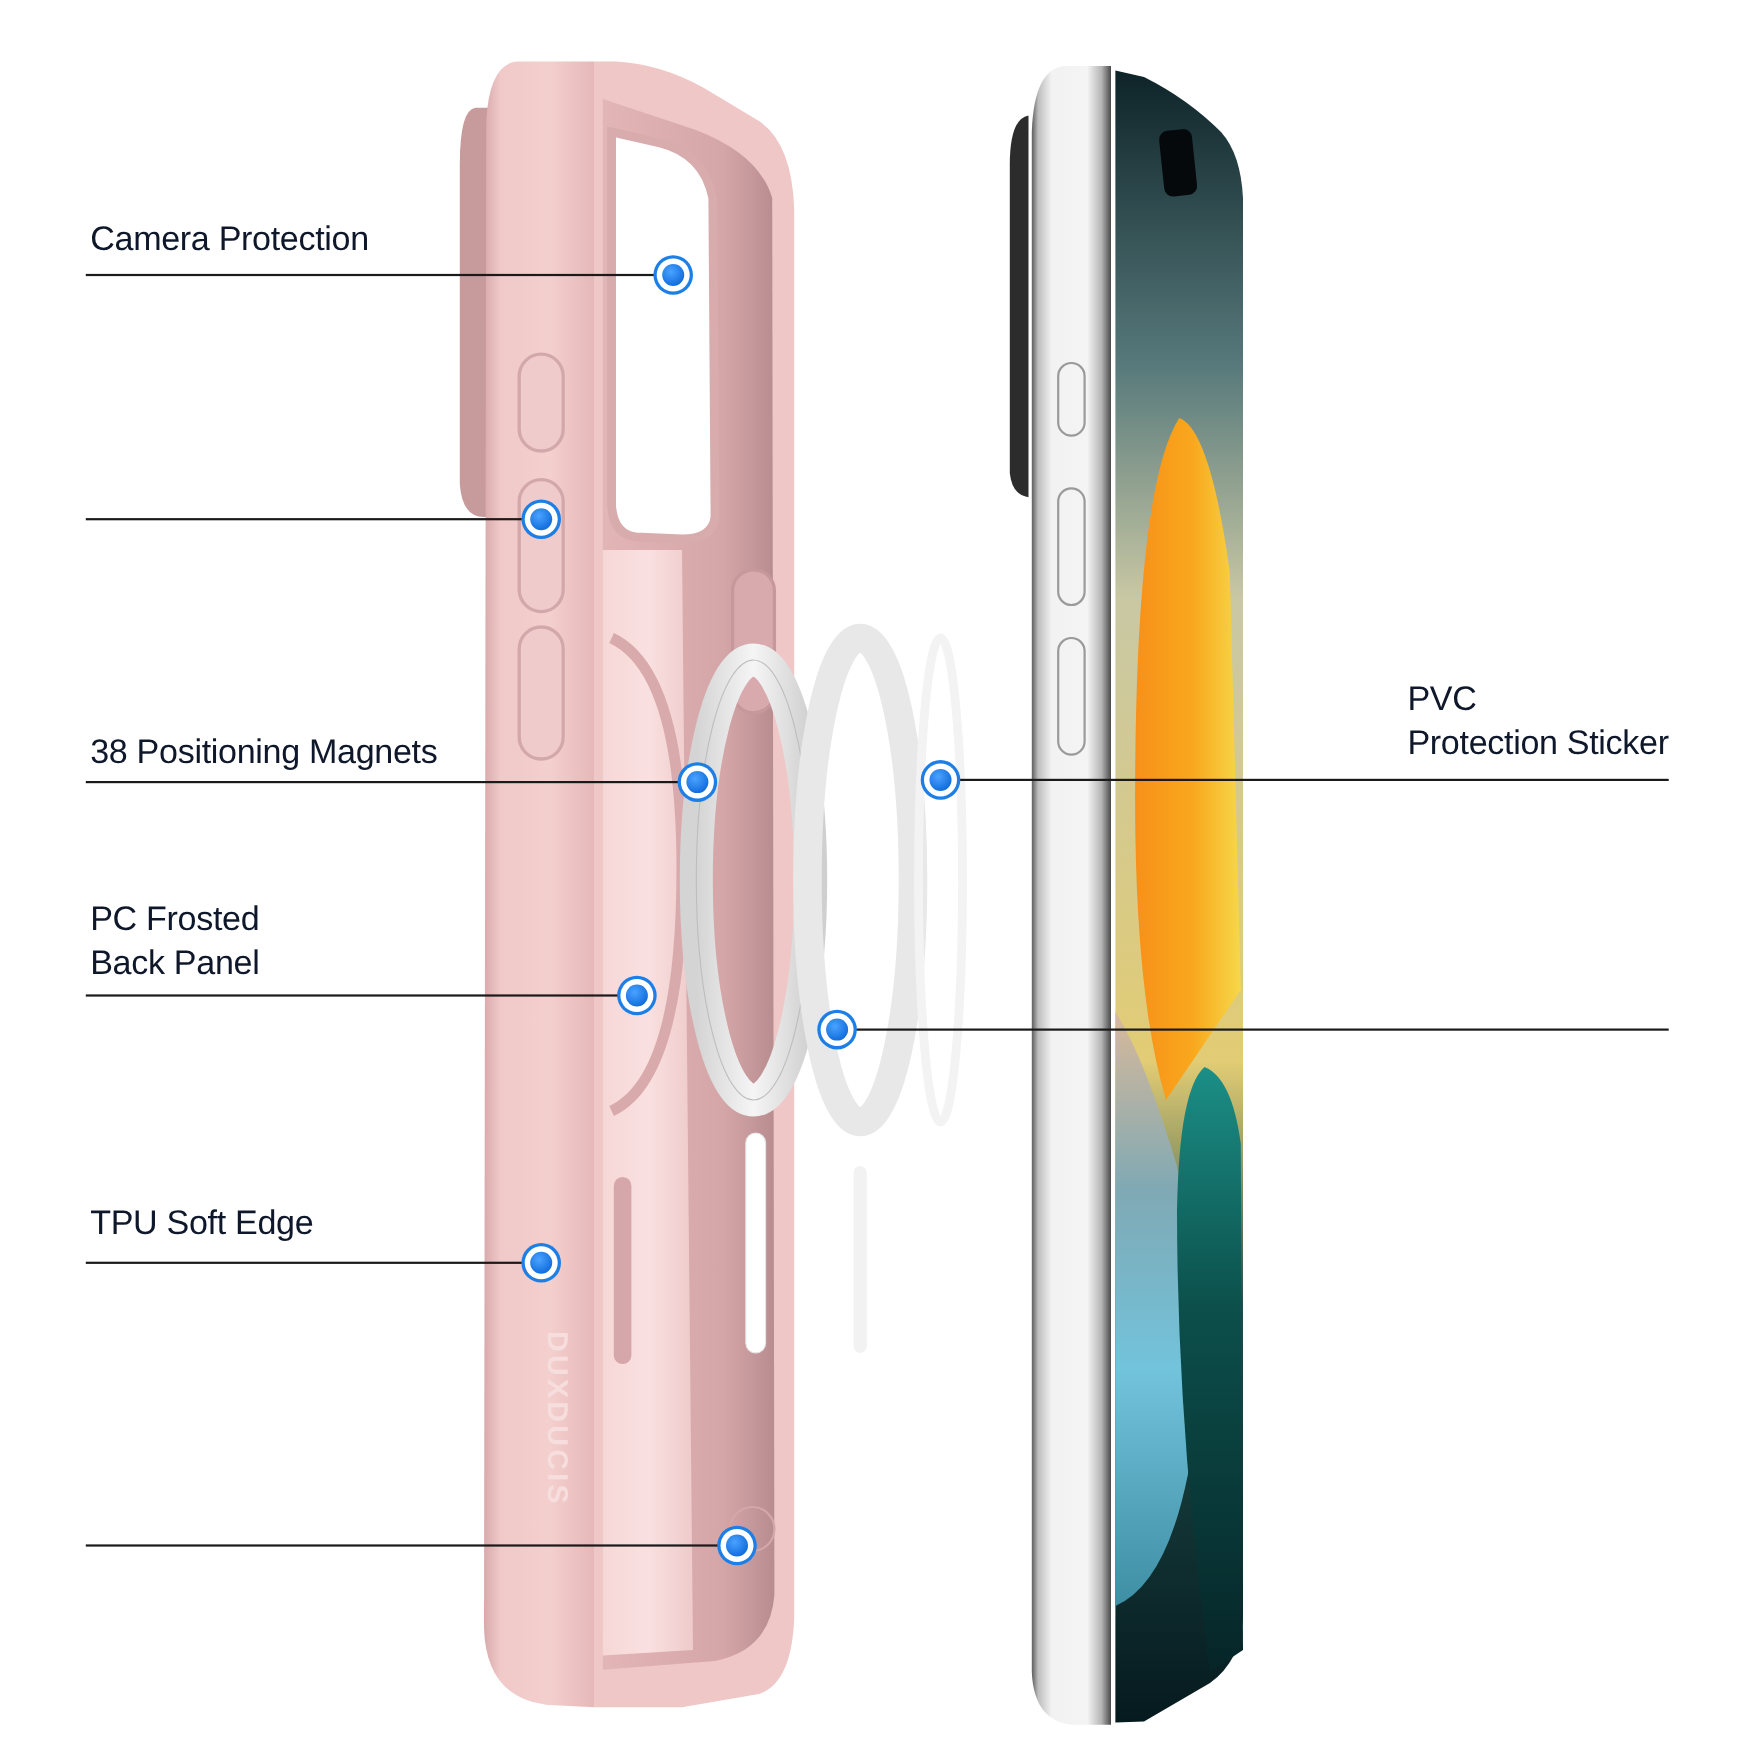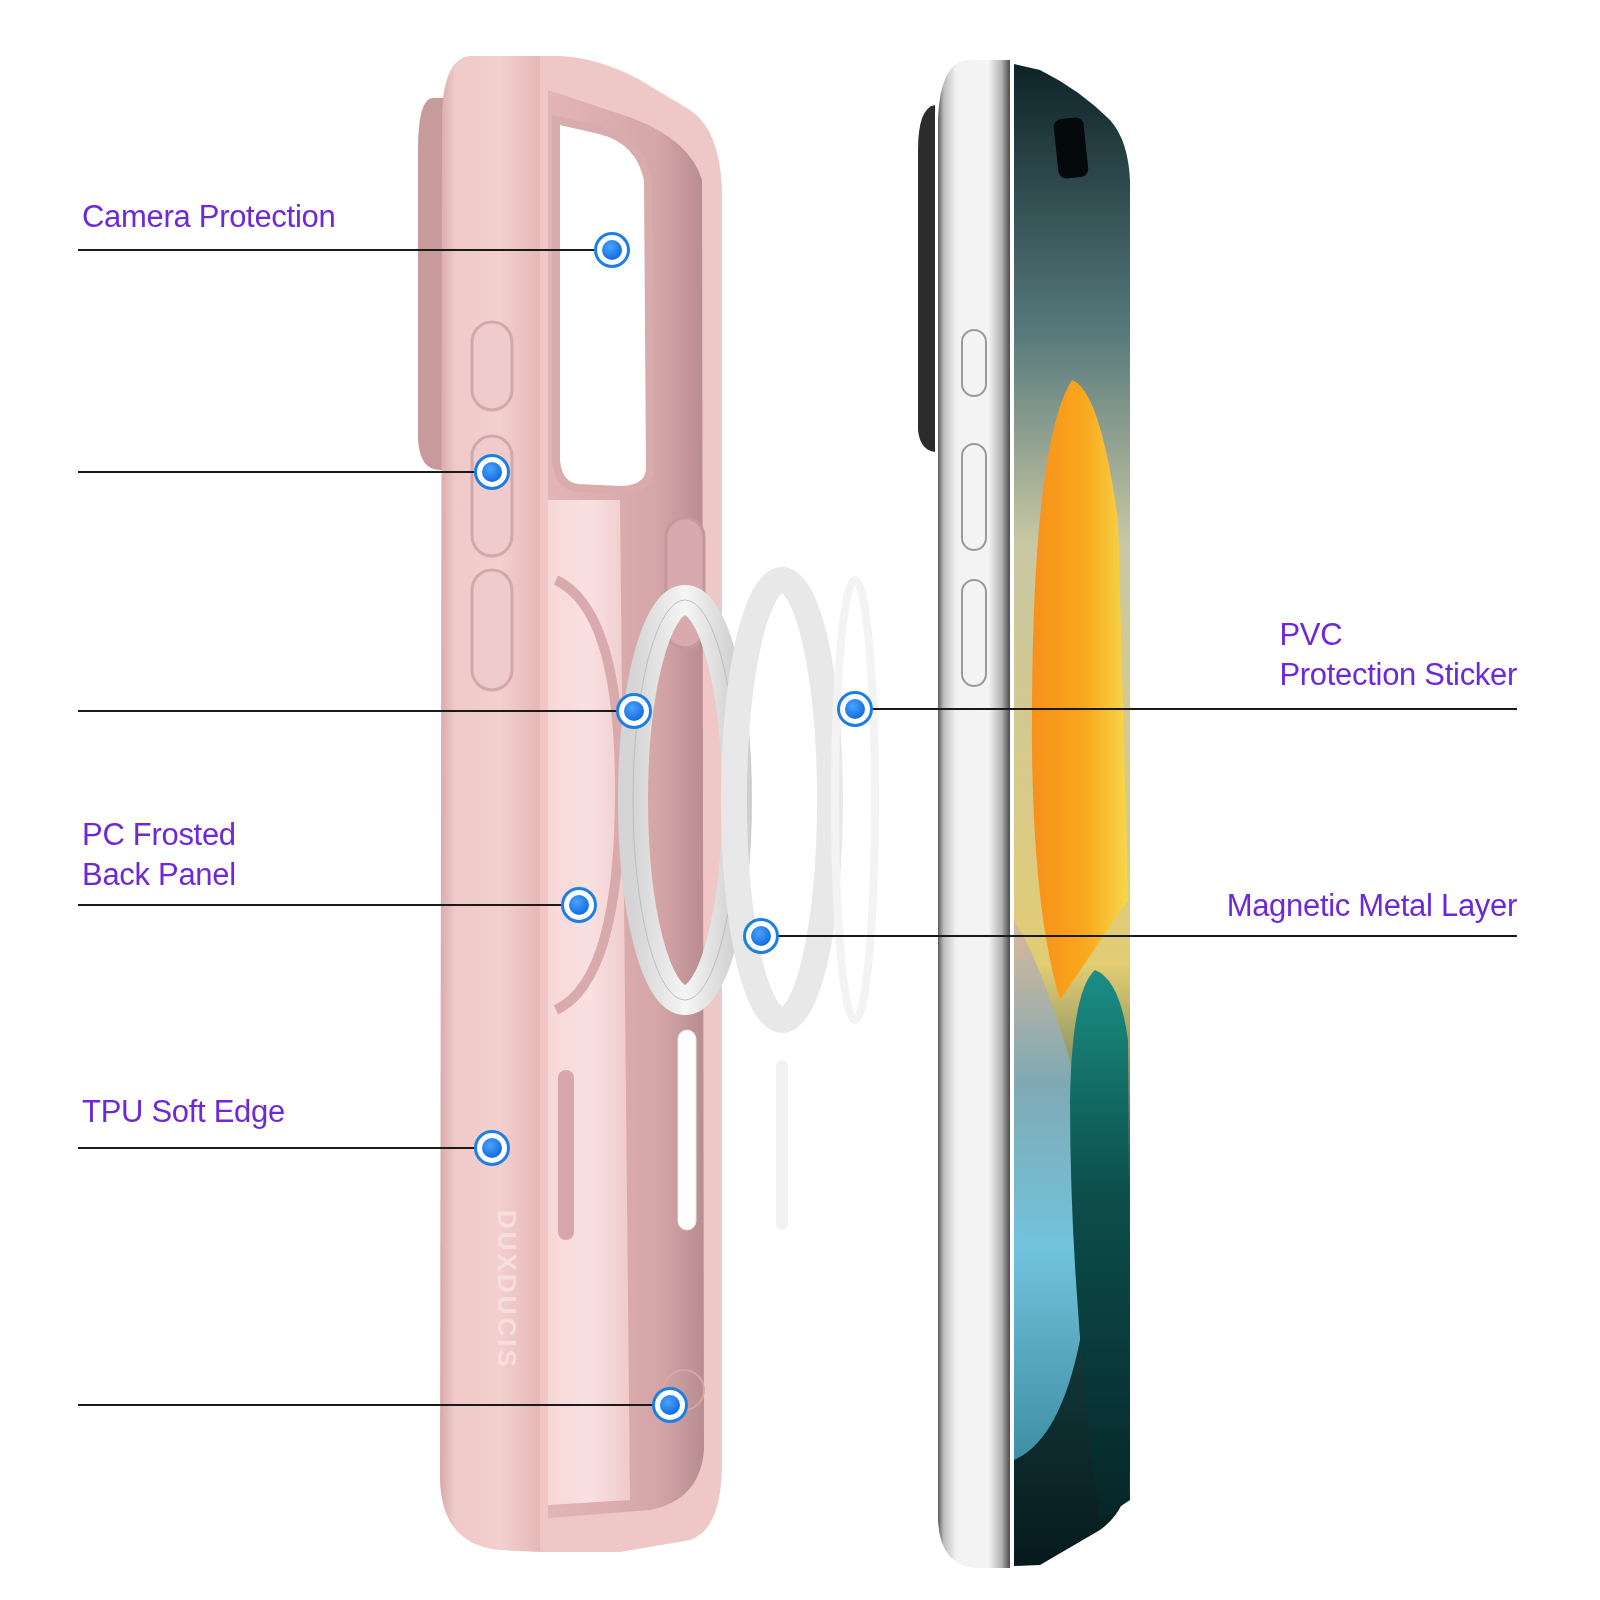--- a/index.html
+++ b/index.html
@@ -1,19 +1,19 @@
 <!DOCTYPE html>
 <html><head>
 <meta charset="utf-8">
 <style>
   html, body { margin: 0; padding: 0; background: #ffffff; }
   body { width: 1600px; height: 1600px; position: relative; overflow: hidden;
          font-family: "Liberation Sans", "DejaVu Sans", sans-serif; }
   #stage { position: absolute; left: 0; top: 0; width: 1600px; height: 1600px; }
-  .label { position: absolute; color: #6d28d9; font-size: 31px; line-height: 40px;
+  .label { position: absolute; color: #0f172a; font-size: 31px; line-height: 40px;
            letter-spacing: -0.3px; white-space: nowrap; }
   .label.right { text-align: left; }
   .label span { display: block; }
   .leader { position: absolute; height: 2px; background: #1a1a1a; }
   .dot { position: absolute; width: 30px; height: 30px; margin-left: -15px; margin-top: -15px;
          border-radius: 50%; background: #ffffff; box-shadow: 0 0 0 3px #1d7fe6; }
   .dot::after { content: ""; position: absolute; left: 5px; top: 5px; width: 20px; height: 20px;
          border-radius: 50%; background: radial-gradient(circle at 40% 35%, #4aa3ff, #1570df 70%); }
 </style>
 </head>
@@ -157,28 +157,28 @@
   <div class="dot" style="left:634px;top:711px"></div>
   <div class="dot" style="left:579px;top:905px"></div>
   <div class="dot" style="left:492px;top:1148px"></div>
   <div class="dot" style="left:670px;top:1405px"></div>
   <div class="dot" style="left:855px;top:709px"></div>
   <div class="dot" style="left:761px;top:936px"></div>
 
   <div class="label" style="left:82px;top:197px">
     <span>Camera Protection</span>
   </div>
+  <div class="label" style="left:82px;top:664px">
+    <span>38 Positioning Magnets</span>
+  </div>
   <div class="label" style="left:82px;top:815px">
     <span>PC Frosted</span>
     <span>Back Panel</span>
   </div>
   <div class="label" style="left:82px;top:1092px">
     <span>TPU Soft Edge</span>
   </div>
   <div class="label right" style="right:83px;top:615px">
     <span>PVC</span>
     <span>Protection Sticker</span>
   </div>
-  <div class="label right" style="right:83px;top:886px">
-    <span>Magnetic Metal Layer</span>
-  </div>
 
 </div>
 
 </body></html>

